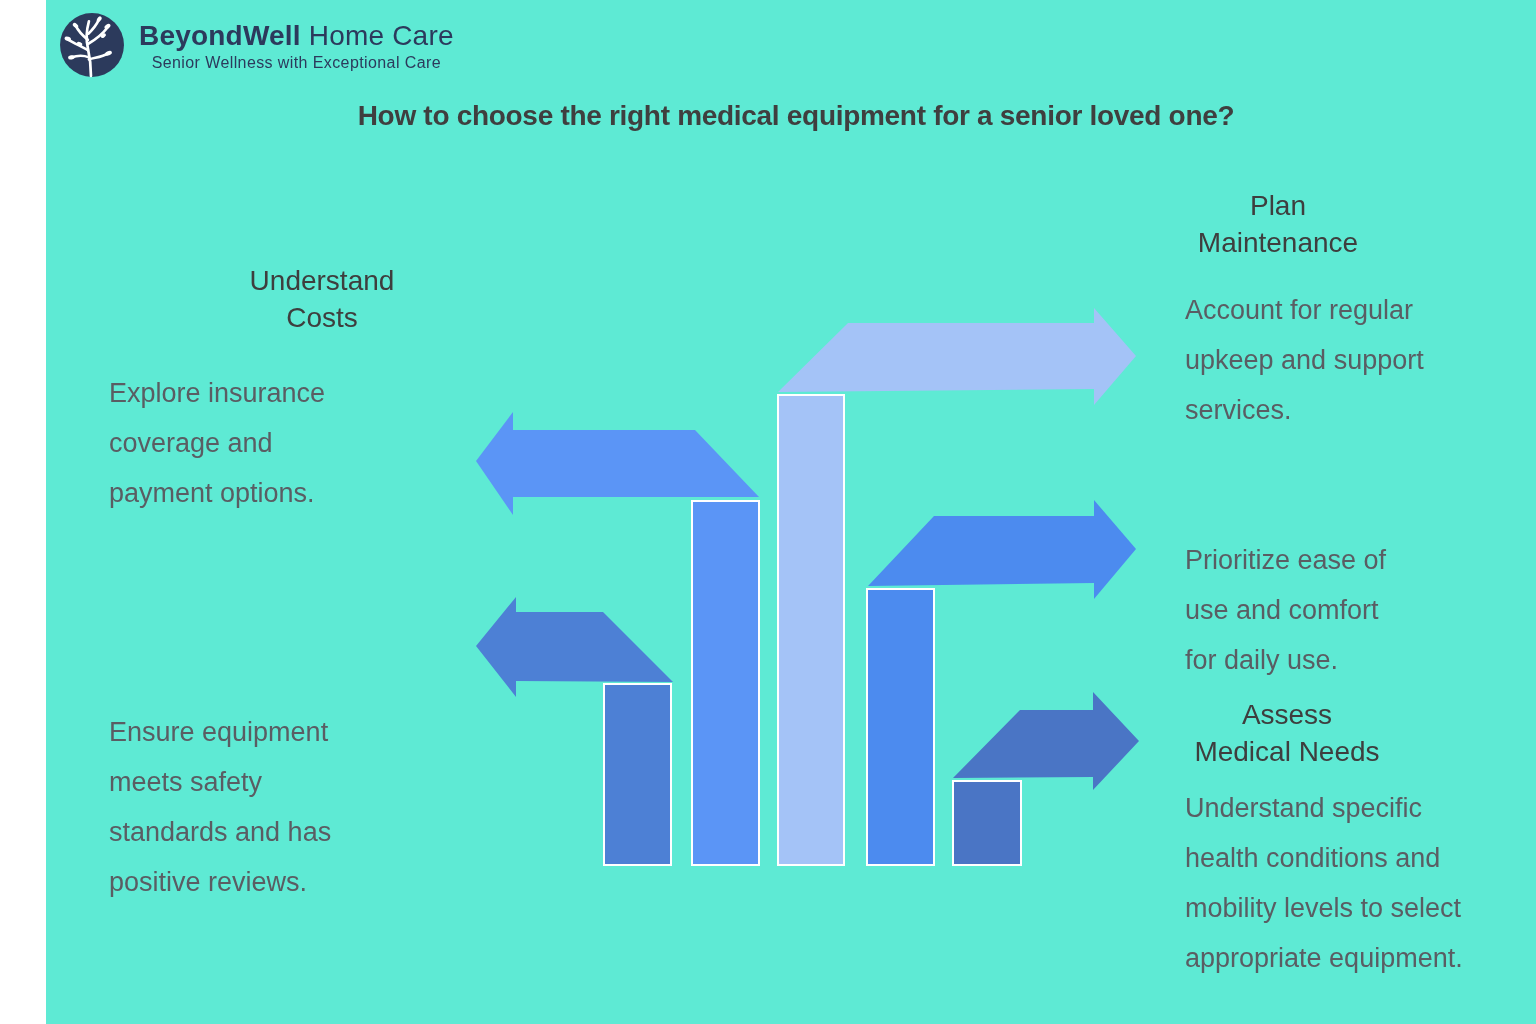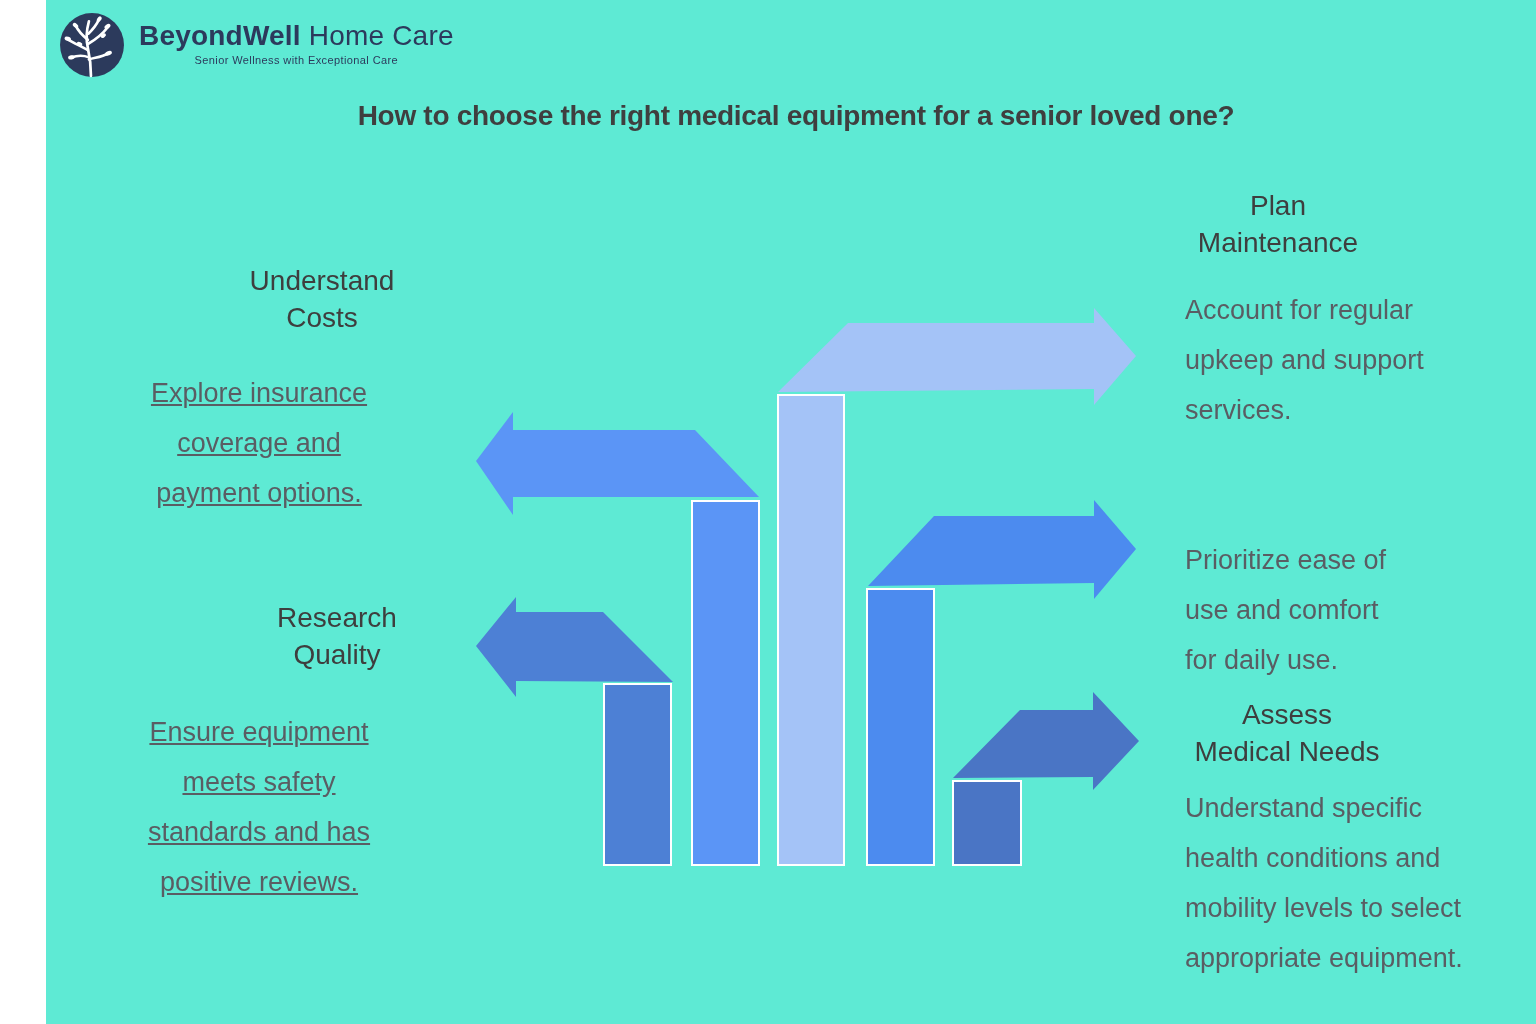--- a/index.html
+++ b/index.html
@@ -7,38 +7,38 @@
     position:relative;width:1536px;height:1024px;background:#5eead4;
     font-family:"Liberation Sans",sans-serif;overflow:hidden;margin-left:46px;
   }
   
   .logo{position:absolute;left:13px;top:12px;display:flex;align-items:flex-start;}
   .logo-icon{width:66px;height:66px;flex:0 0 auto;}
   .logo-text{display:flex;flex-direction:column;align-items:center;margin-left:14px;margin-top:9px;}
   .brand-line{font-size:28px;line-height:30px;color:#2c3a5c;white-space:nowrap;letter-spacing:.2px;}
   .brand-line .bold{font-weight:700;}
   .brand-line .reg{font-weight:400;}
-  .tagline{font-size:11px;letter-spacing:.4px;color:#2c3a5c;margin-top:3px;white-space:nowrap;}
+  .tagline{font-size:16px;letter-spacing:.4px;color:#2c3a5c;margin-top:3px;white-space:nowrap;}
   
   .page-title{
     position:absolute;left:0;top:100px;width:1500px;text-align:center;
     font-size:28px;font-weight:700;letter-spacing:-.3px;color:#3f3f3f;
   }
   
   .diagram{position:absolute;left:0;top:0;width:1536px;height:1024px;}
   
   .step-heading{
     position:absolute;font-size:28px;font-weight:400;line-height:37px;
     color:#3e3e3e;white-space:pre-line;
   }
   .step-body{
     position:absolute;font-size:27px;font-weight:400;line-height:50px;
     color:#5a5d63;white-space:pre-line;
   }
-  .al-c{text-align:center;} .al-r{text-align:center;text-decoration:underline;} .al-l{text-align:left;}
+  .al-c{text-align:center;} .al-r{text-align:left;} .al-l{text-align:left;}
   
   #h-uc{left:126px;top:262px;width:300px;}
   #h-rq{left:141px;top:599px;width:300px;}
   #h-pm{left:1082px;top:187px;width:300px;}
   #h-cc{left:1138px;top:467px;width:340px;}
   #h-an{left:1091px;top:696px;width:300px;}
   
   #b-uc{left:63px;top:368px;width:300px;}
   #b-rq{left:63px;top:707px;width:300px;}
   #b-pm{left:1139px;top:285px;width:340px;}
@@ -96,22 +96,20 @@
     <rect x="821" y="589" width="67" height="276" stroke="#ffffff" stroke-width="2" fill="#4c8bef"></rect>
     <rect x="907" y="781" width="68" height="84" stroke="#ffffff" stroke-width="2" fill="#4a75c5"></rect>
   </svg>
 
   <div id="h-uc" class="step-heading al-c">Understand
 Costs</div>
   <div id="b-uc" class="step-body al-r">Explore insurance
 coverage and
 payment options.</div>
 
-  <div id="h-rq" class="step-heading al-c">Research
-Quality</div>
   <div id="b-rq" class="step-body al-r">Ensure equipment
 meets safety
 standards and has
 positive reviews.</div>
 
   <div id="h-pm" class="step-heading al-c">Plan
 Maintenance</div>
   <div id="b-pm" class="step-body al-l">Account for regular
 upkeep and support
 services.</div>

